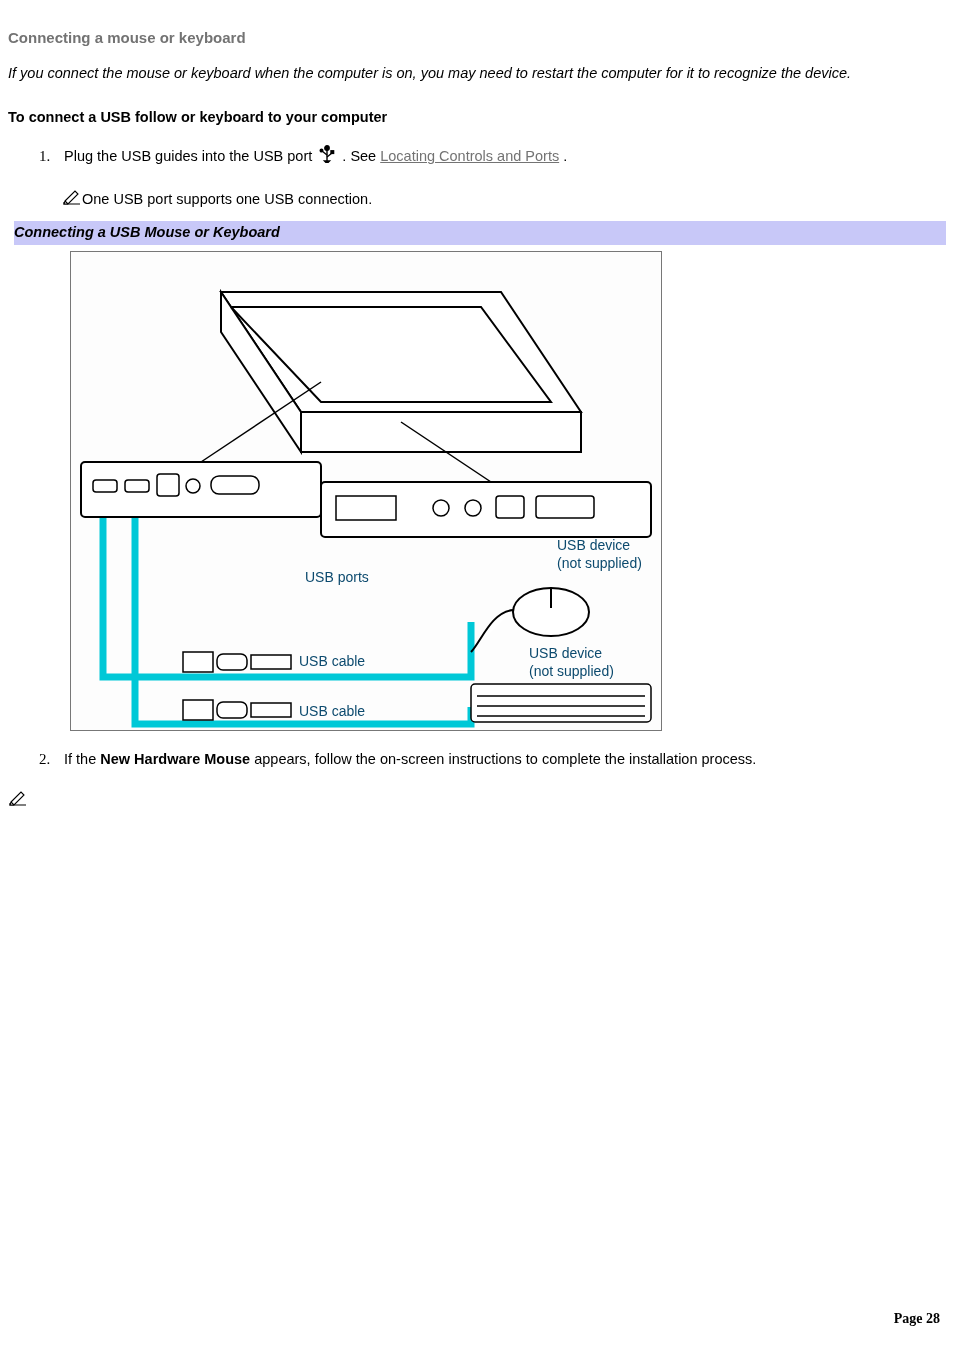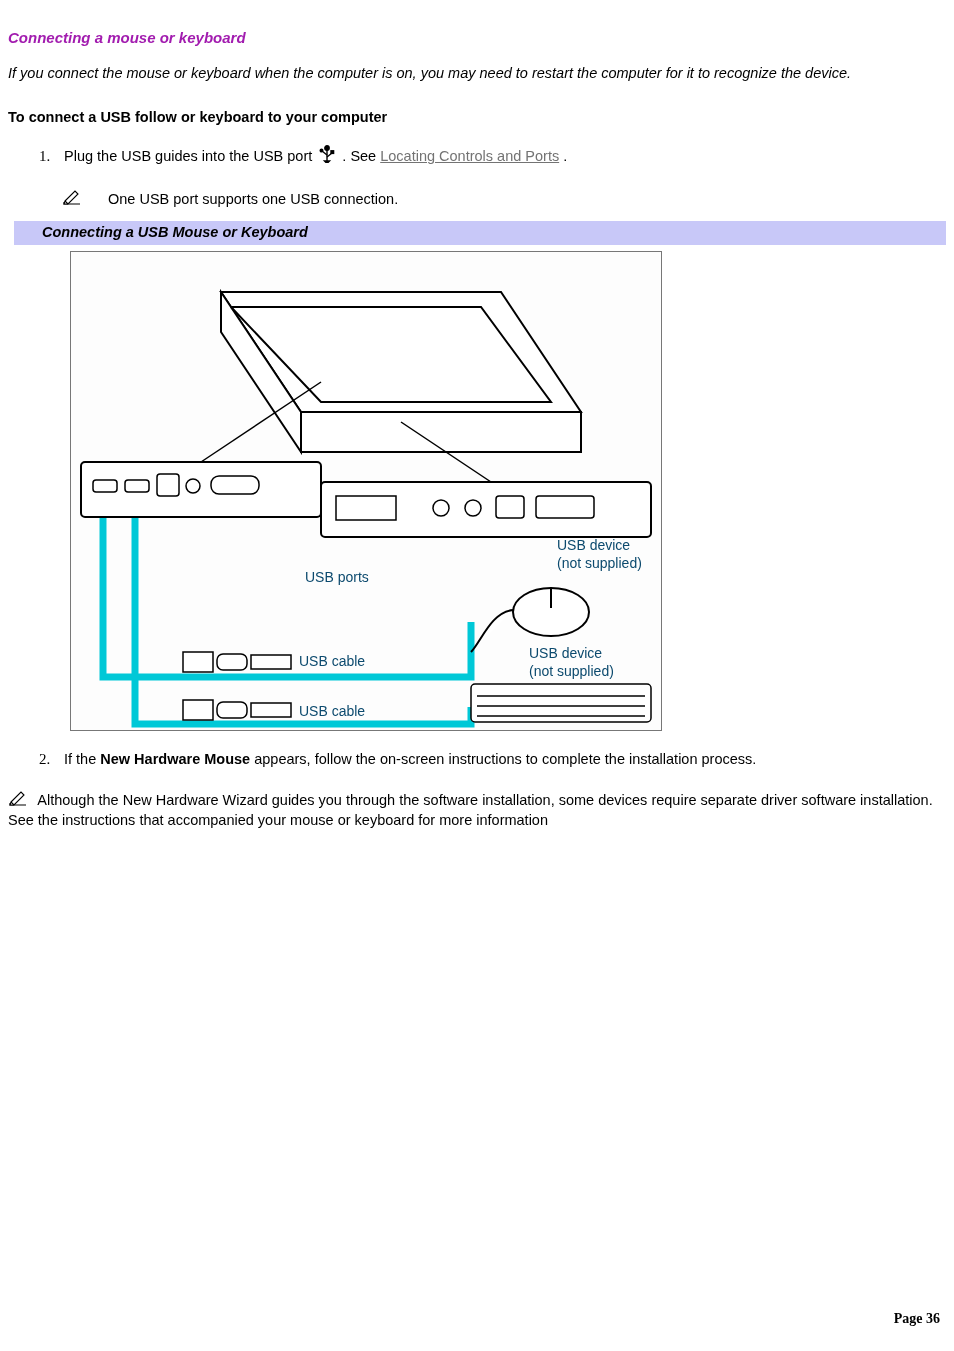--- a/index.html
+++ b/index.html
@@ -7,45 +7,43 @@
     font-family:Verdana,Geneva,Tahoma,sans-serif;
     font-size:14.5px;
     line-height:1.35;
     width:954px;
     min-height:1351px;
     box-sizing:border-box;
     position:relative;
     padding:28px 8px 60px 8px;
   }
   h2.section-title{
-    color:#a21caf;
+    color:#737373;
     font-weight:700;
     font-size:15px;
     margin:0 0 16px 0;
-    font-style:italic;
   }
   p.intro{margin:0 0 6px 0;font-style:italic;}
   p.subhead{font-weight:700;margin:24px 0 18px 0;}
   ol.steps{margin:0 0 16px 0;padding-left:46px;}
   ol.steps>li{padding-left:10px;margin:0 0 20px 0;font-family:Verdana,Geneva,sans-serif;}
   ol.steps>li::marker{font-family:"Times New Roman",Times,serif;font-size:15px;}
   .usb-glyph{display:inline-block;vertical-align:middle;margin:0 3px;}
   a.xref{color:#737373;text-decoration:underline;}
   .note-row{
     display:flex;
     align-items:center;
-    gap:26px;
     margin:10px 0 10px 54px;
   }
   .pencil-icon{display:inline-block;flex:0 0 auto;}
   .banner{
     background:#c8c8f8;
     font-style:italic;
     font-weight:700;
-    padding:2px 10px 3px 28px;
+    padding:2px 10px 3px 0;
     margin:6px 0 0 6px;
   }
   .figure-wrap{
     margin:6px 0 18px 62px;
     width:590px;
   }
   .figure-placeholder{
     width:590px;height:478px;
     border:1px solid #777;
     background:#fdfdfd;
@@ -200,16 +198,15 @@
 <p class="final-note">
   <span class="pencil-icon">
     <svg width="20" height="16" viewBox="0 0 20 16">
       <g stroke="#000" stroke-width="1.1" fill="none">
         <path d="M2 13 L2 15 L18 15"></path>
         <path d="M3 12 L13 2 L16 5 L6 15 L2 15 Z" fill="#fff"></path>
         <path d="M3 12 L6 15"></path>
       </g>
     </svg>
   </span>
-  <span>Although the New Hardware Wizard guides you through the software installation, some devices require separate driver software installation. See the instructions that accompanied your mouse or keyboard for more information</span>
 </p>
 
-<div class="page-footer">Page 36</div>
+<div class="page-footer">Page 28</div>
 
 </body></html>

